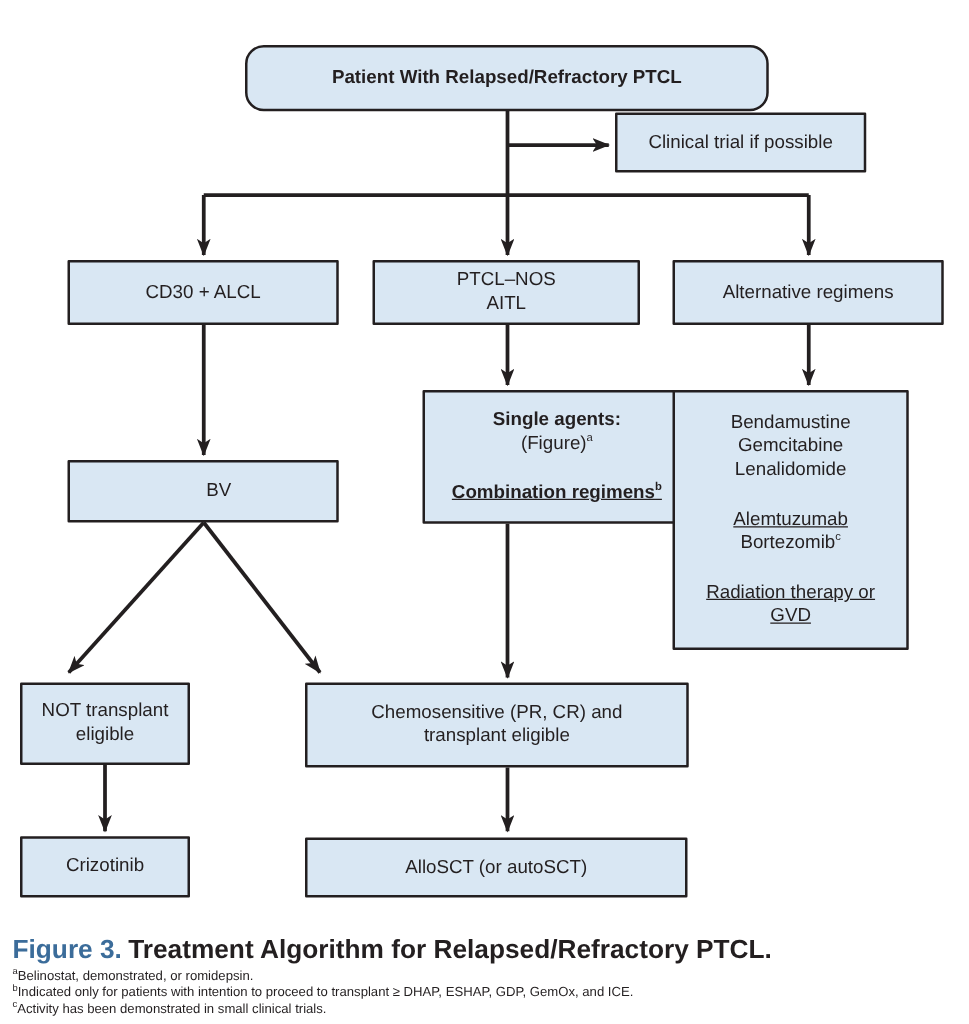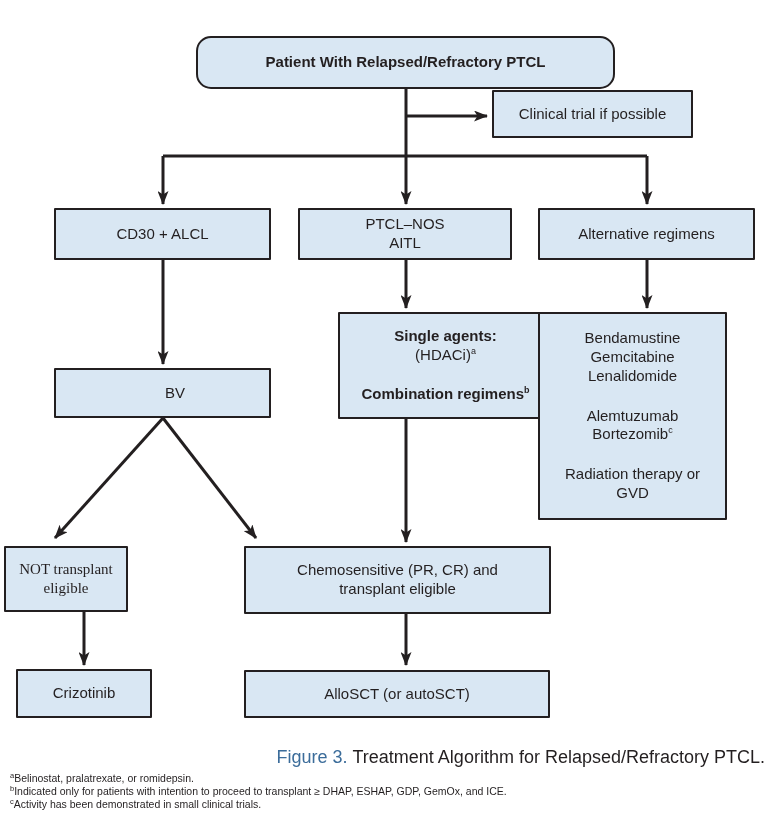--- a/index.html
+++ b/index.html
@@ -26,24 +26,24 @@
     flex-direction:column;
     align-items:center;
     justify-content:center;
     text-align:center;
     font-size:15px;
     line-height:1.25;
     padding:4px 10px;
   }
   .node.bold{font-weight:bold;}
   .line.bold{font-weight:bold;}
-  .gap-above{margin-top:21px;}
+  .gap-above{margin-top:21px;text-decoration:underline;}
   sup{font-size:9px;vertical-align:super;line-height:0;}
   .caption-block{position:absolute;left:10px;top:747px;width:755px;}
-  .caption{font-size:18px;font-weight:normal;line-height:1.2;text-align:right;}
+  .caption{font-size:21px;font-weight:bold;line-height:1.2;}
   .caption .fig-label{color:var(--caption-accent);margin-right:5px;}
   .footnotes{margin-top:3px;font-size:10.5px;line-height:1.24;}
   .footnotes sup{font-size:7.5px;}
 </style>
 </head>
 <body>
 
 <div class="page">
 
   <svg class="connectors" viewBox="0 0 775 819" xmlns="http://www.w3.org/2000/svg">
@@ -88,58 +88,58 @@
     <span>Alternative regimens</span>
   </div>
 
   <div class="node" style="left:54px;top:368px;width:217px;height:50px;padding-left:35px;">
     <span>BV</span>
   </div>
 
   <div class="node" style="left:298px;top:312px;width:215px;height:107px;margin-left:40px;">
     <div class="line bold">Single agents:</div>
     <div class="line">
-      <span>(HDACi)</span><sup>a</sup>
+      <span>(Figure)</span><sup>a</sup>
     </div>
     <div class="line bold gap-above">
       <span>Combination regimens</span><sup>b</sup>
     </div>
   </div>
 
   <div class="node" style="left:538px;top:312px;width:189px;height:208px;">
     <div class="line">Bendamustine</div>
     <div class="line">Gemcitabine</div>
     <div class="line">Lenalidomide</div>
     <div class="line gap-above">Alemtuzumab</div>
     <div class="line">
       <span>Bortezomib</span><sup>c</sup>
     </div>
     <div class="line gap-above" style="max-width:180px;">Radiation therapy or GVD</div>
   </div>
 
-  <div class="node" style="left:4px;top:546px;width:124px;height:66px;font-family:Liberation Serif, serif;">
+  <div class="node" style="left:16px;top:546px;width:136px;height:66px;">
     <span>NOT transplant eligible</span>
   </div>
 
   <div class="node" style="left:16px;top:669px;width:136px;height:49px;">
     <span>Crizotinib</span>
   </div>
 
   <div class="node" style="left:244px;top:546px;width:307px;height:68px;">
     <span style="max-width:230px;">Chemosensitive (PR, CR) and transplant eligible</span>
   </div>
 
   <div class="node" style="left:244px;top:670px;width:306px;height:48px;">
     <span>AlloSCT (or autoSCT)</span>
   </div>
 
   <div class="caption-block">
     <div class="caption">
       <span class="fig-label">Figure 3.</span><span>Treatment Algorithm for Relapsed/Refractory PTCL.</span>
     </div>
     <div class="footnotes">
-      <div><sup>a</sup><span>Belinostat, pralatrexate, or romidepsin.</span></div>
+      <div><sup>a</sup><span>Belinostat, demonstrated, or romidepsin.</span></div>
       <div><sup>b</sup><span>Indicated only for patients with intention to proceed to transplant ≥ DHAP, ESHAP, GDP, GemOx, and ICE.</span></div>
       <div><sup>c</sup><span>Activity has been demonstrated in small clinical trials.</span></div>
     </div>
   </div>
 
 </div>
 
 </body></html>

